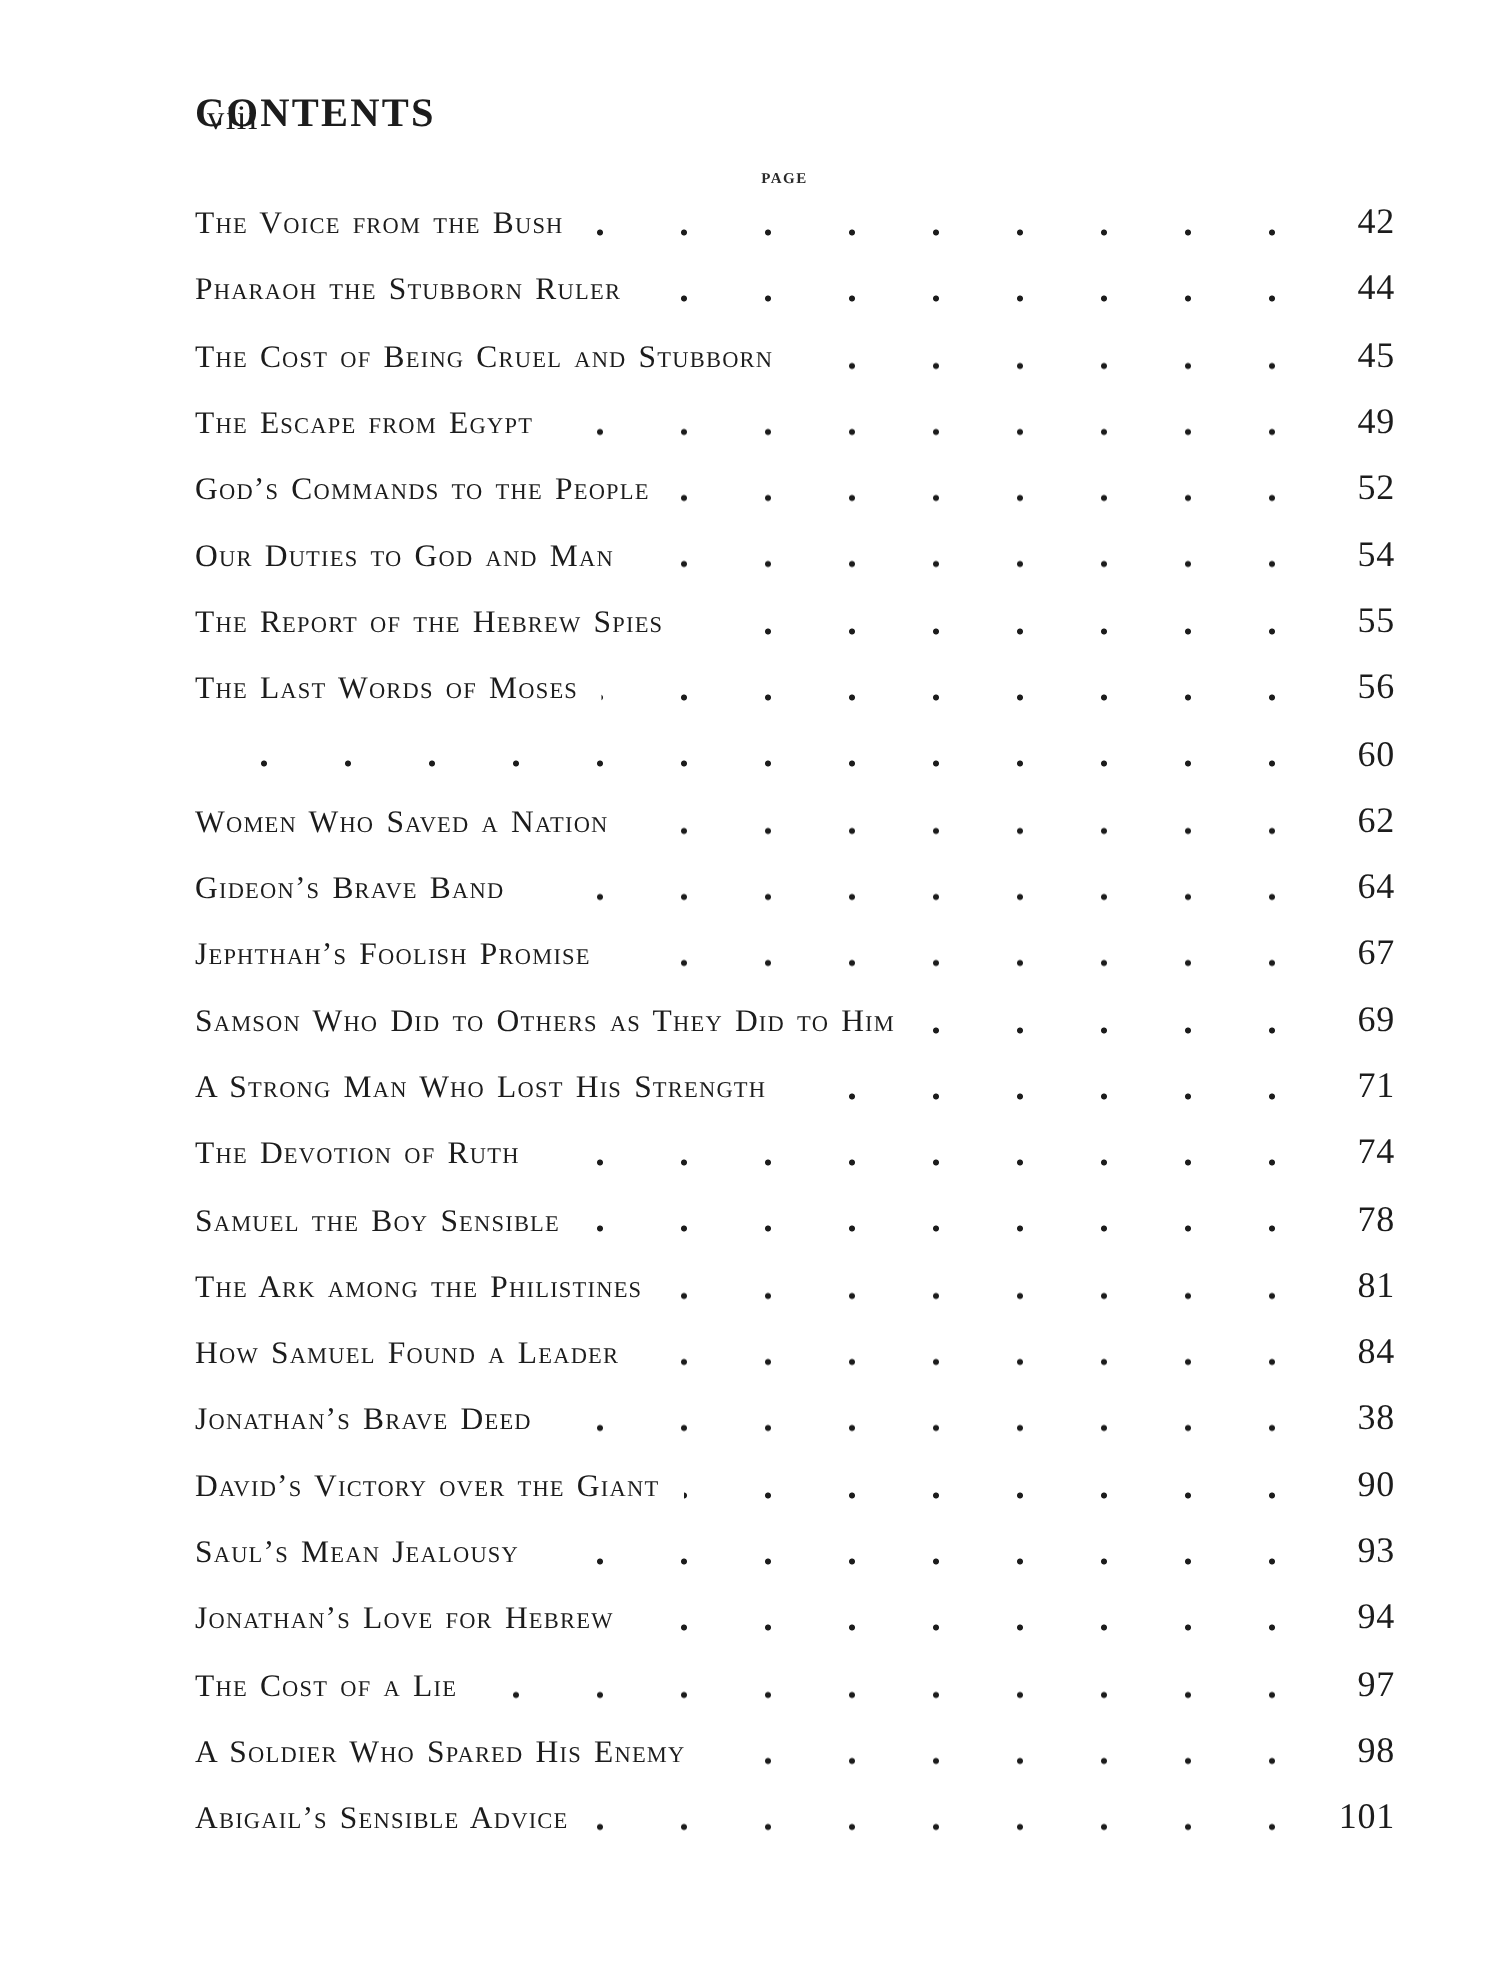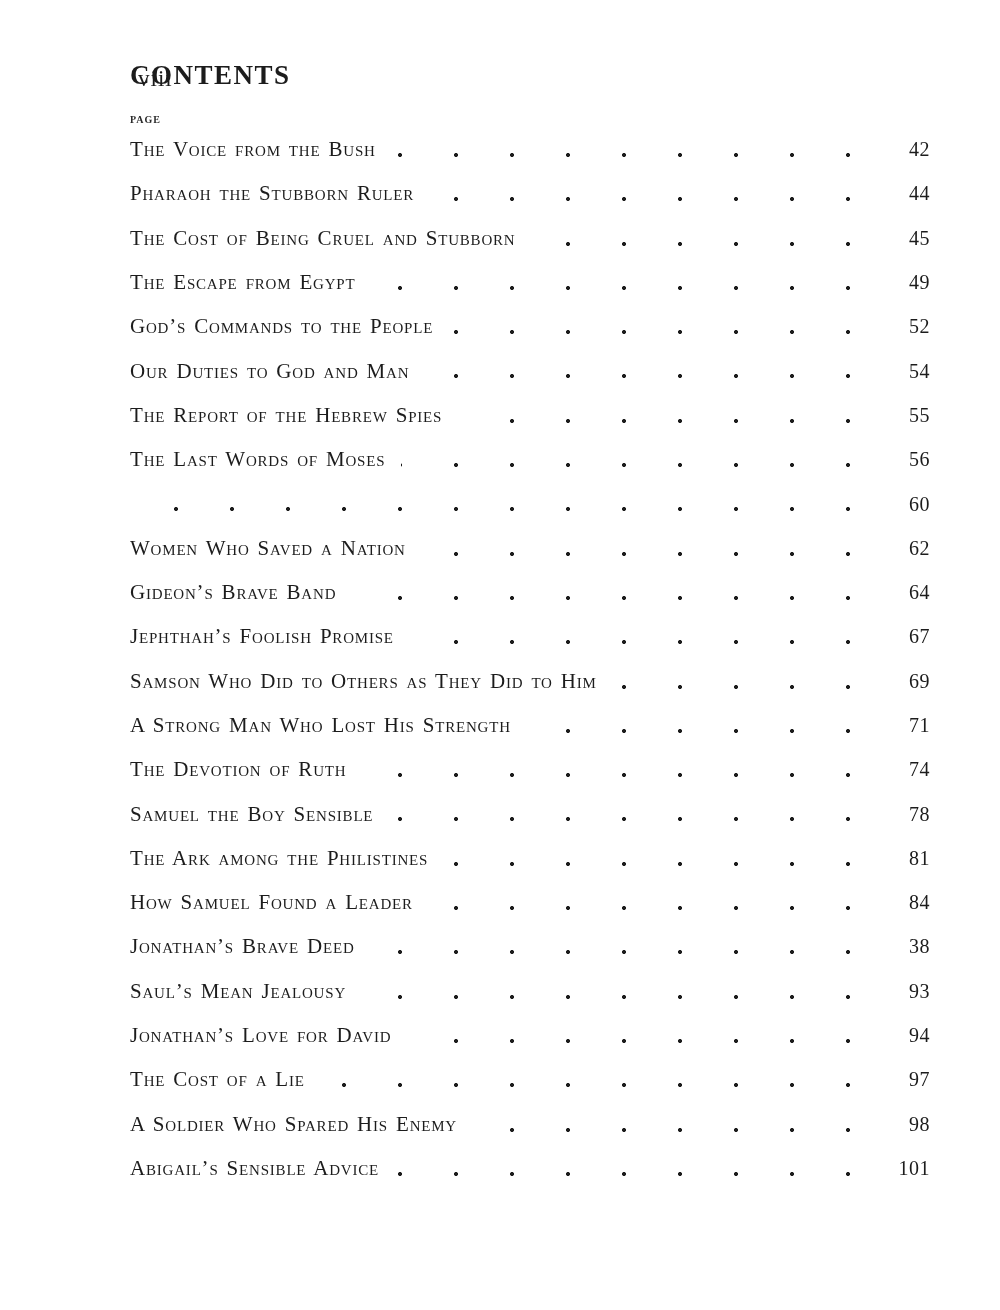--- a/index.html
+++ b/index.html
@@ -37,21 +37,21 @@
     left: 0;
     right: 0;
     top: 0;
     margin: 0;
     text-align: left;
     font-size: 27px;
     font-weight: bold;
     letter-spacing: 1.5px;
   }
   .page-label {
-    text-align: left;
+    text-align: center;
     padding-right: 14px;
     margin-top: 12px;
     font-size: 10px;
     font-weight: bold;
     letter-spacing: 1px;
     color: #2a2a2a;
   }
   .toc {
     margin-top: 2px;
     text-align: center;
@@ -84,21 +84,21 @@
     letter-spacing: 0.8px;
     word-spacing: 2px;
     white-space: nowrap;
     z-index: 1;
   }
   .pagenum {
     position: absolute;
     right: 0;
     top: 50%;
     transform: translateY(-50%);
-    font-size: 20px;
+    font-size: 24px;
     letter-spacing: 0.5px;
   }
 </style>
 </head>
 <body>
 
 <div class="sheet">
   <div class="header">
     <span class="folio">viii</span>
     <h1 class="heading">CONTENTS</h1>
@@ -212,30 +212,35 @@
     <span class="title">How Samuel Found a Leader</span>
     <span class="pagenum">84</span>
   </div>
 
   <div class="toc-row">
     <div class="dots"></div>
     <span class="title">Jonathan’s Brave Deed</span>
     <span class="pagenum">38</span>
   </div>
 
+  <div class="toc-row">
+    <div class="dots"></div>
+    <span class="title">David’s Victory over the Giant</span>
+    <span class="pagenum">90</span>
+  </div>
 
   <div class="toc-row">
     <div class="dots"></div>
     <span class="title">Saul’s Mean Jealousy</span>
     <span class="pagenum">93</span>
   </div>
 
   <div class="toc-row">
     <div class="dots"></div>
-    <span class="title">Jonathan’s Love for David</span>
+    <span class="title">Jonathan’s Love for Hebrew</span>
     <span class="pagenum">94</span>
   </div>
 
   <div class="toc-row">
     <div class="dots"></div>
     <span class="title">The Cost of a Lie</span>
     <span class="pagenum">97</span>
   </div>
 
   <div class="toc-row">

